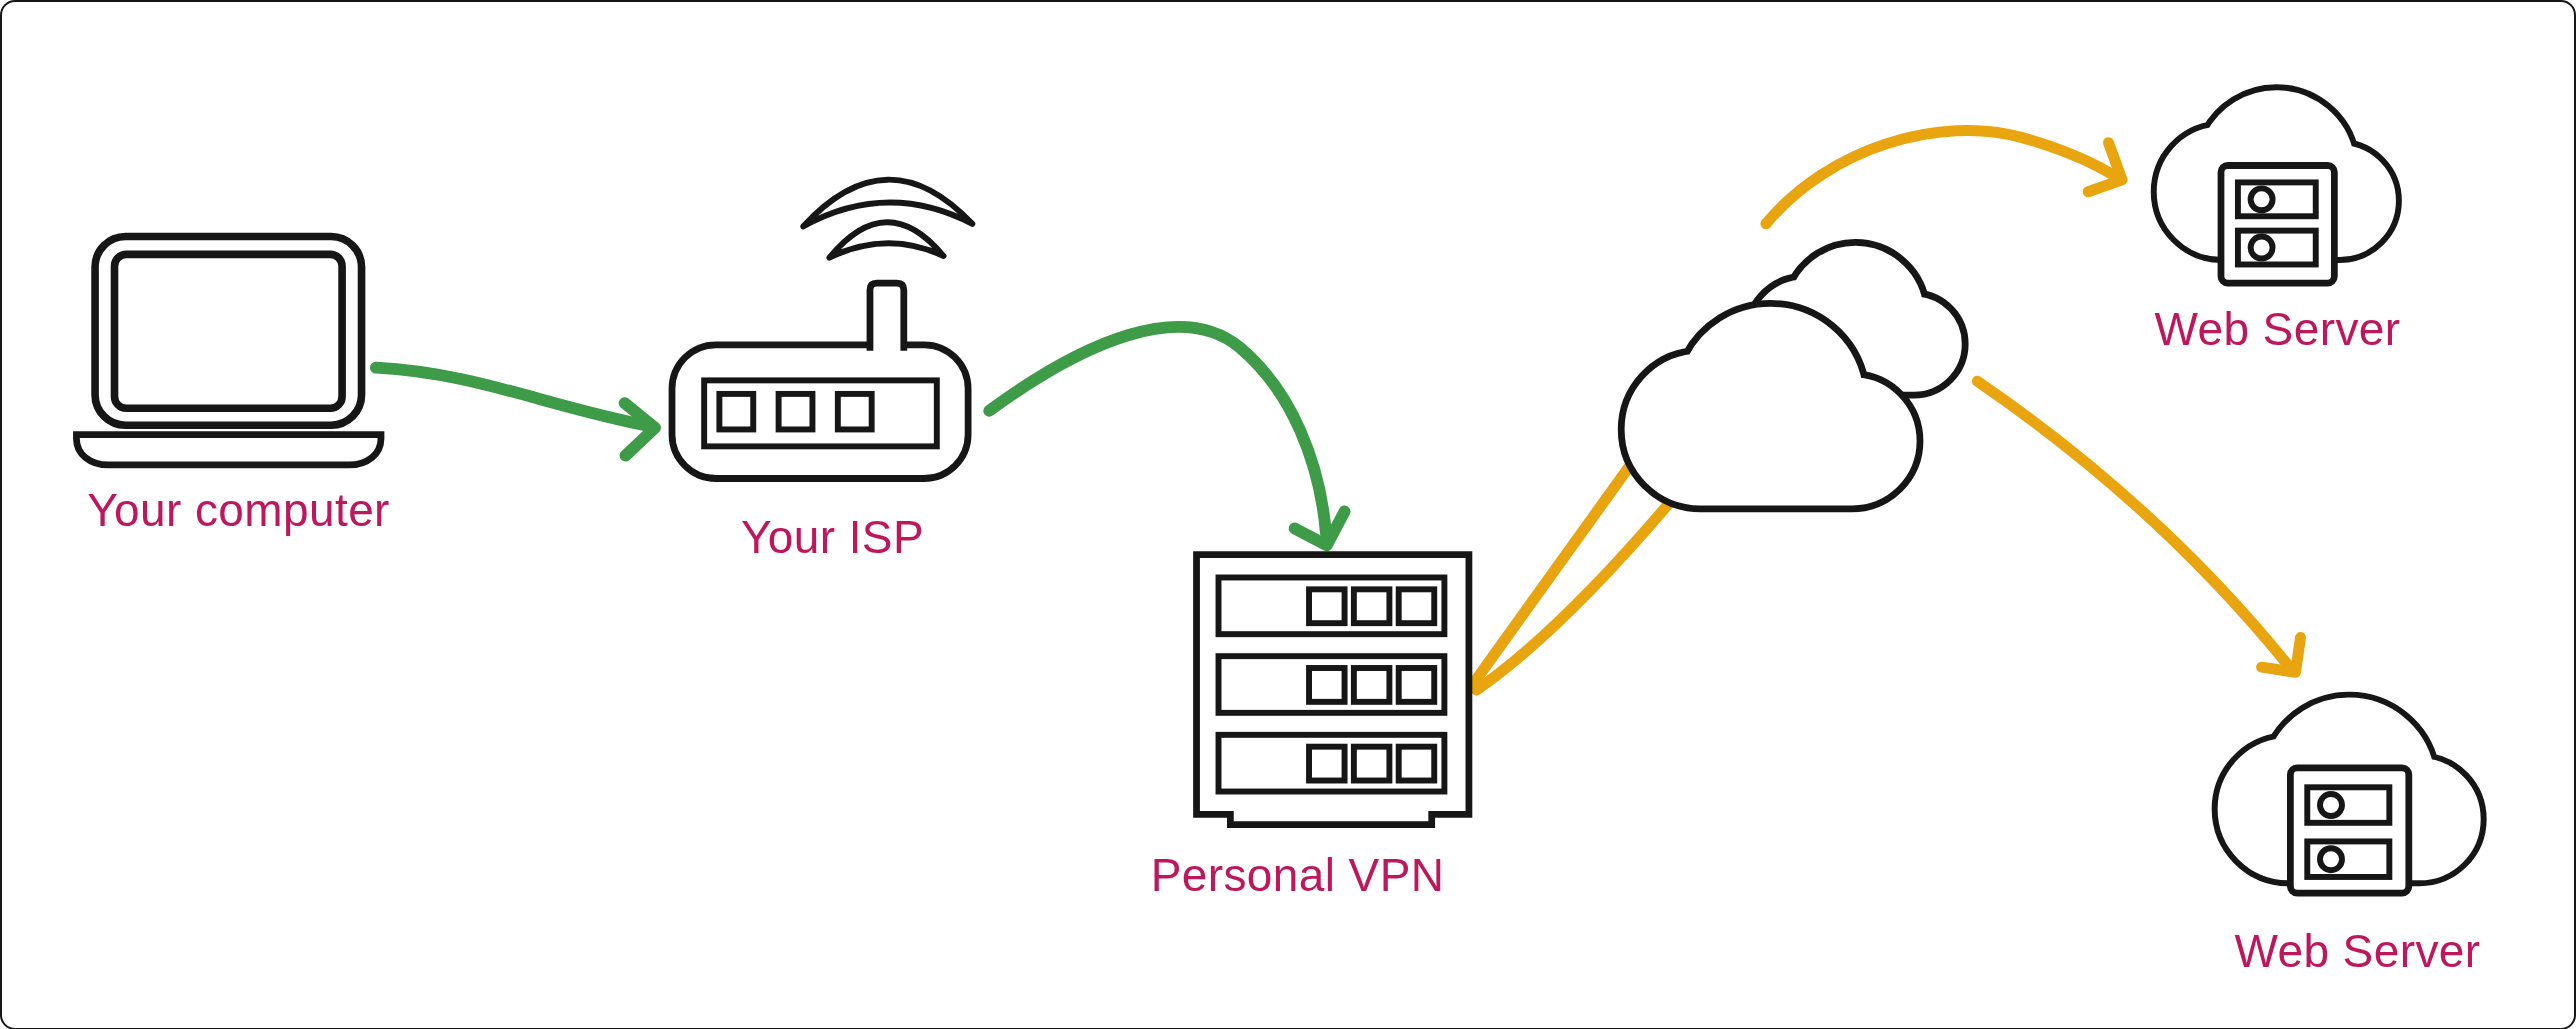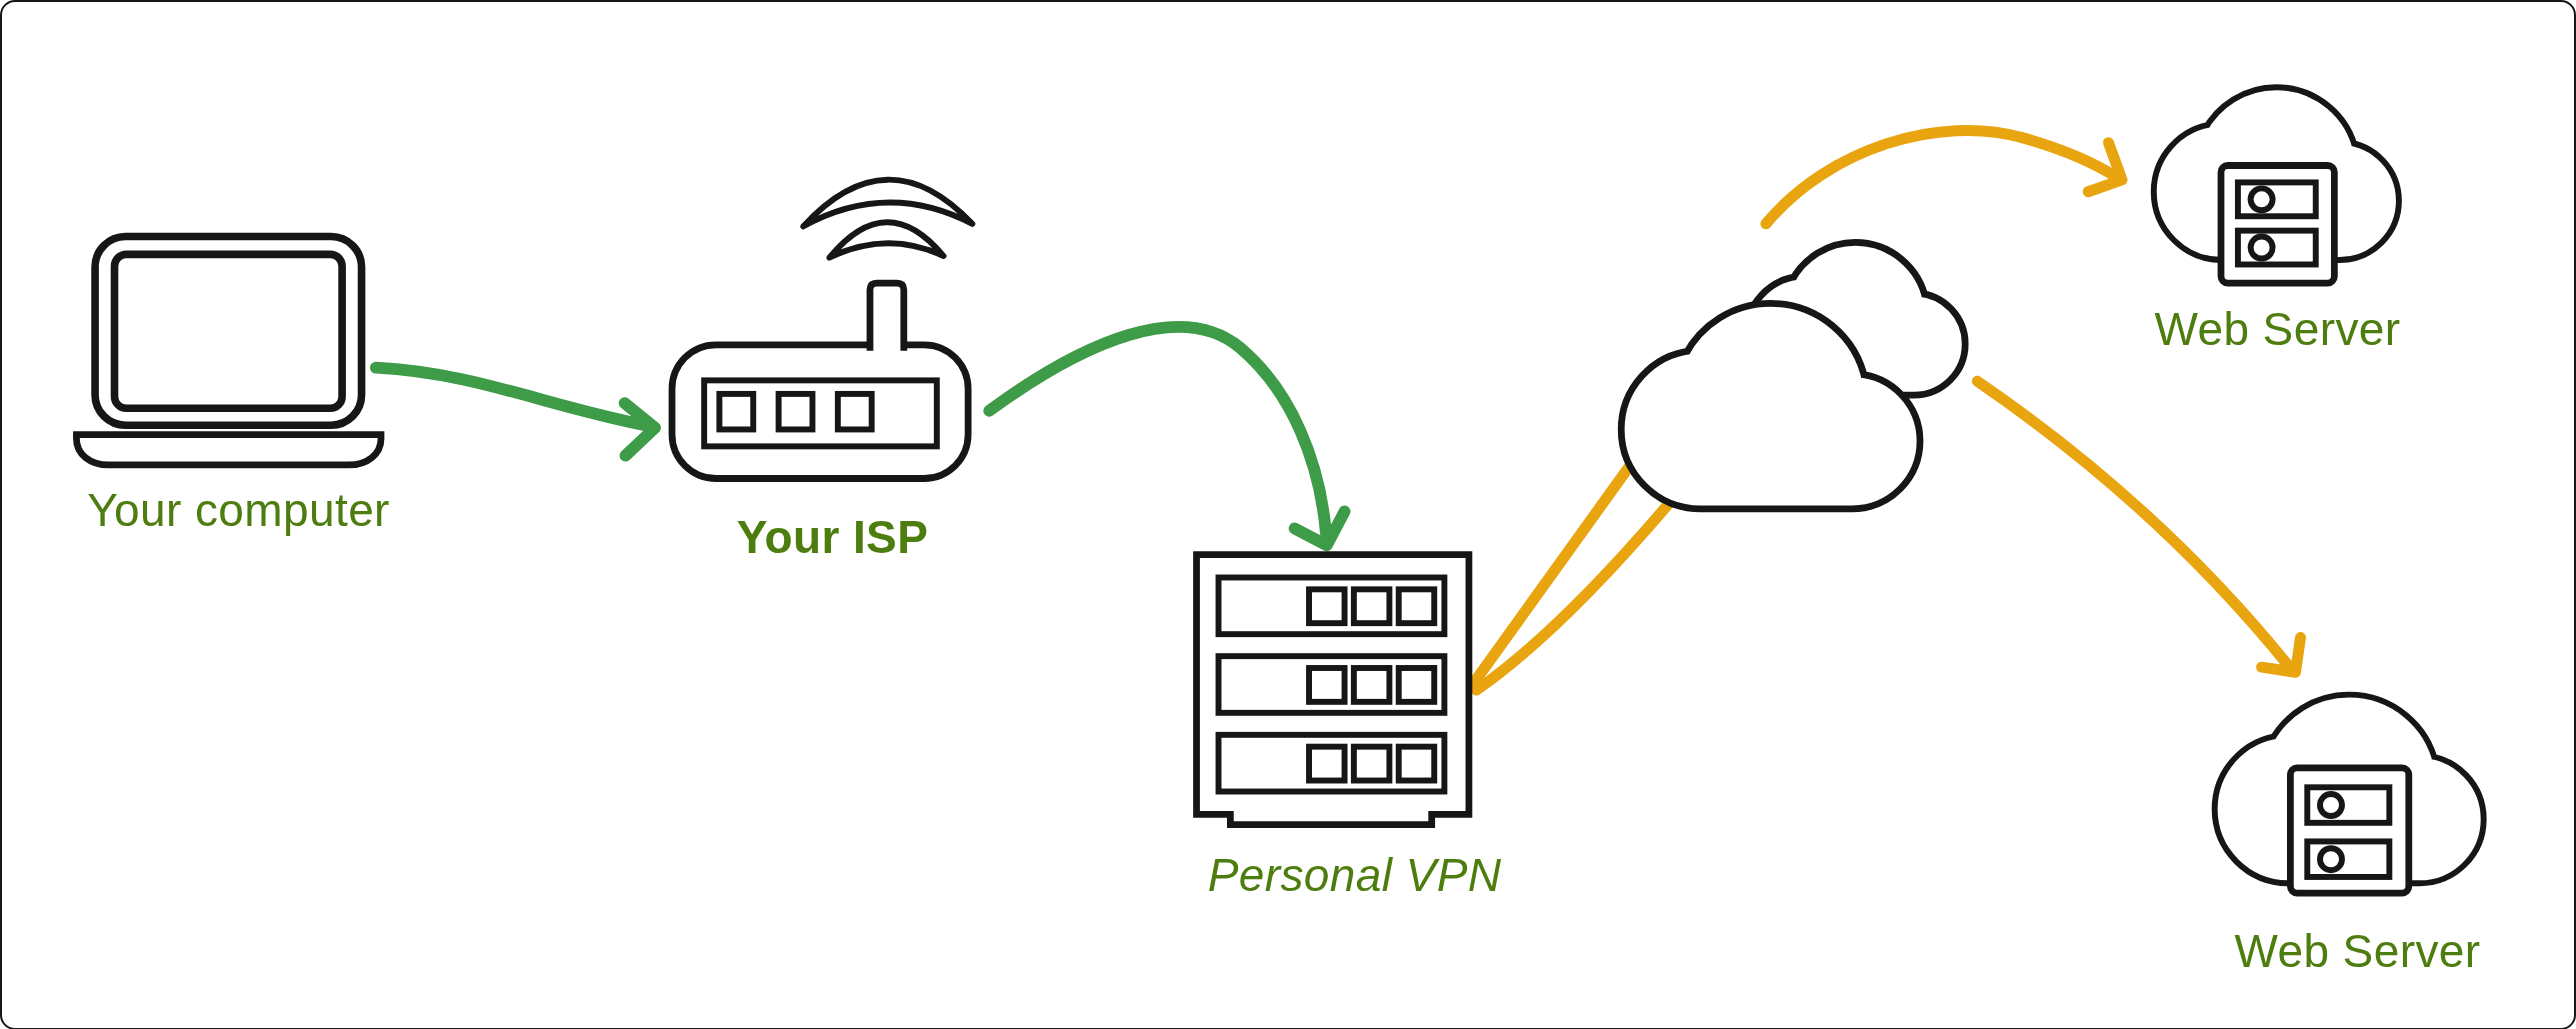--- a/index.html
+++ b/index.html
@@ -13,21 +13,21 @@
     overflow:hidden;
     font-family:"Liberation Sans", sans-serif;
   }
   #diagram-svg{position:absolute;left:0;top:0;}
   .node-label{
     position:absolute;
     width:541px;
     text-align:center;
     font-size:46px;
     line-height:49px;
-    color:#4d7c0f;
+    color:#be185d;
     letter-spacing:0.4px;
     white-space:nowrap;
   }
 </style>
 </head>
 <body>
 
 <div id="stage">
 
 <svg id="diagram-svg" width="2576" height="1030" viewBox="0 0 3045 1217">
@@ -134,19 +134,19 @@
          C2890.4 1025 2917 998.4 2917 965.7 C2917 934.3 2892.7 908.9 2861.8 906.7 Z"></path>
     <rect x="2705" y="905" width="140" height="148" rx="8" fill="#ffffff" stroke="#161616" stroke-width="8"></rect>
     <rect x="2725" y="928" width="97" height="42" fill="none" stroke="#161616" stroke-width="7"></rect>
     <circle cx="2753" cy="949" r="13" fill="none" stroke="#161616" stroke-width="7"></circle>
     <rect x="2725" y="992" width="97" height="42" fill="none" stroke="#161616" stroke-width="7"></rect>
     <circle cx="2753" cy="1013" r="13" fill="none" stroke="#161616" stroke-width="7"></circle>
   </g>
 </svg>
 
   <div class="node-label" style="left:-34px;  top:484px;">Your computer</div>
-  <div class="node-label" style="left:560px;  top:511px;font-weight:bold;">Your ISP</div>
-  <div class="node-label" style="left:1082px; top:849px;font-style:italic;">Personal VPN</div>
+  <div class="node-label" style="left:560px;  top:511px;">Your ISP</div>
+  <div class="node-label" style="left:1025px; top:849px;">Personal VPN</div>
   <div class="node-label" style="left:2005px; top:303px;">Web Server</div>
   <div class="node-label" style="left:2085px; top:925px;">Web Server</div>
 
 </div>
 
 
 </body></html>

